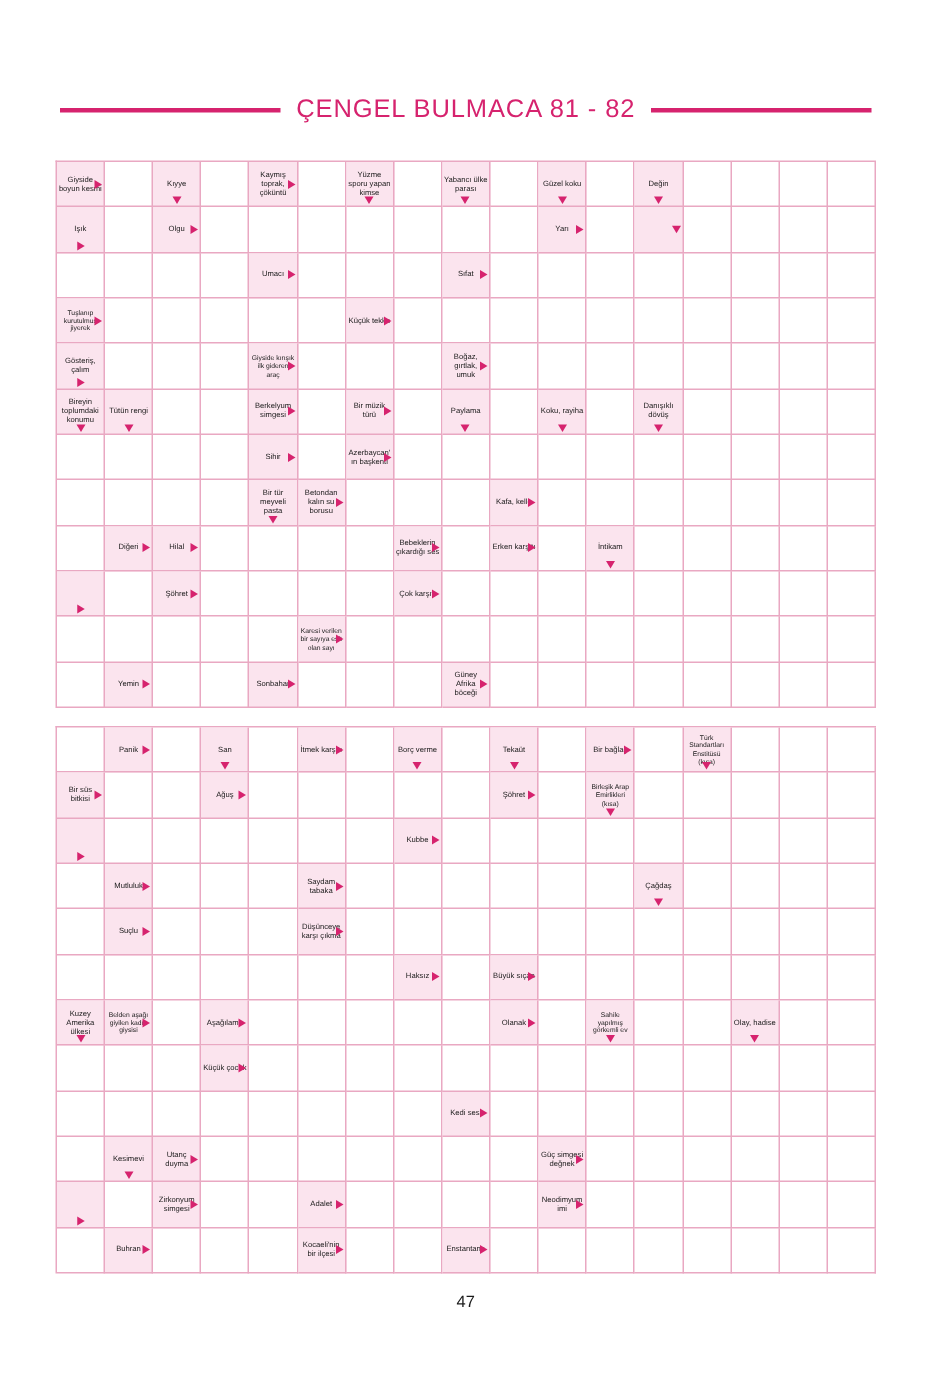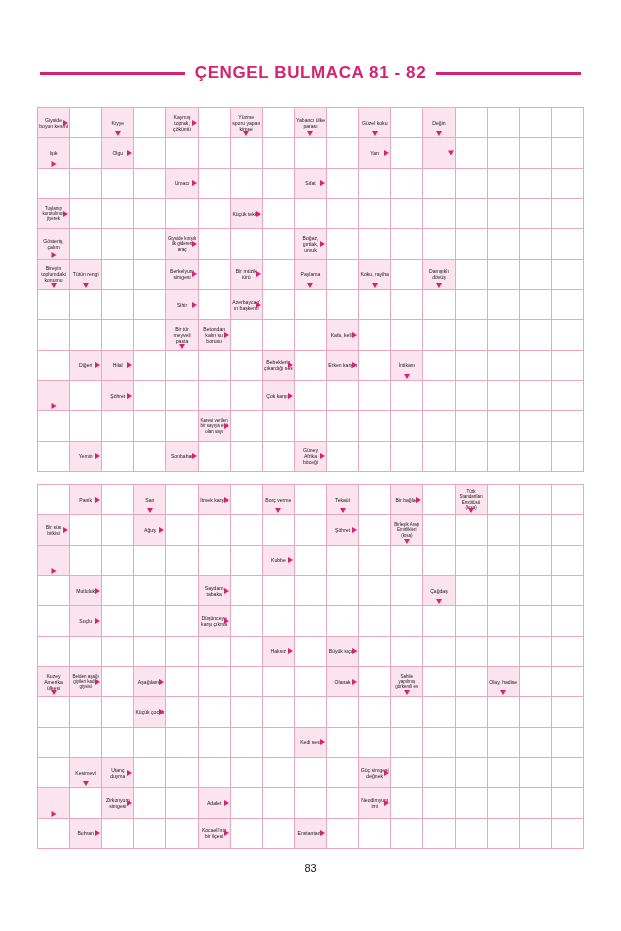--- a/index.html
+++ b/index.html
@@ -27,21 +27,21 @@
   }
   .title-rule {
     flex: 1 1 auto;
     height: 3px;
     background: #d6236e;
   }
   .title-text {
     flex: 0 0 auto;
     color: #d6236e;
     font-size: 17px;
-    font-weight: bold;
+    font-weight: normal;
     letter-spacing: 0.6px;
     white-space: nowrap;
   }
 
   
   .grid {
     position: absolute;
     display: grid;
     border-left: 1px solid #e9a8c2;
     border-top: 1px solid #e9a8c2;
@@ -792,14 +792,14 @@
       <div class="cell"></div>
       <div class="cell"></div>
       <div class="cell"></div>
       <div class="cell"></div>
       <div class="cell"></div>
       <div class="cell"></div>
       <div class="cell"></div>
       <div class="cell"></div>
     </div>
 
-  <div class="page-number">83</div>
+  <div class="page-number">47</div>
 </div>
 
 </body></html>

